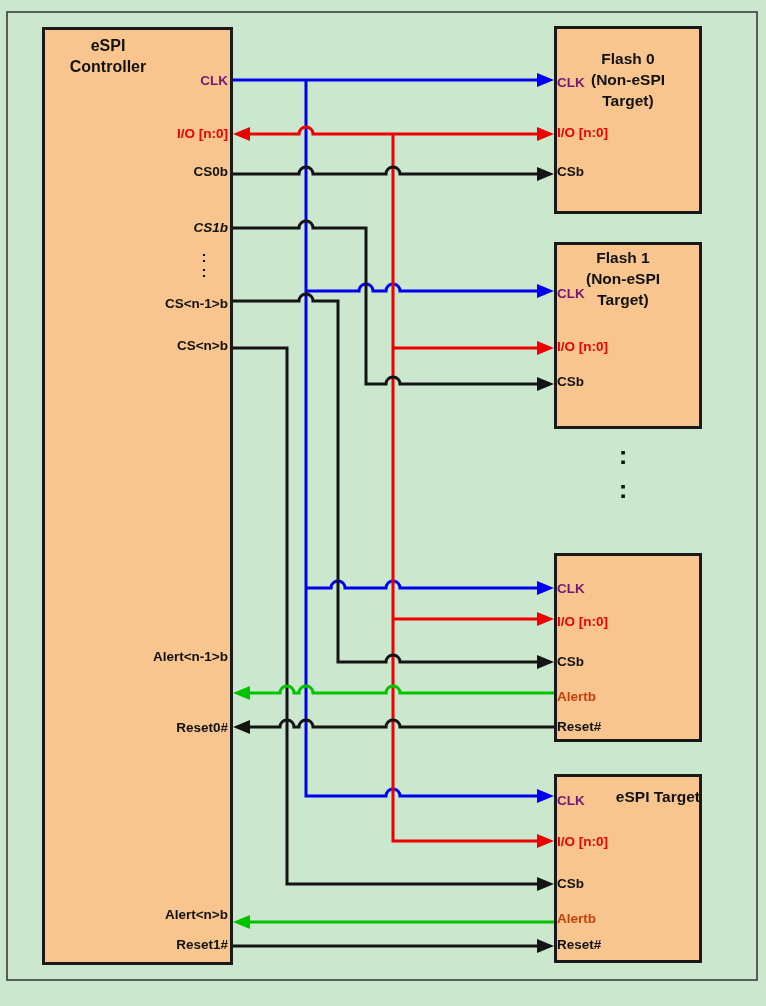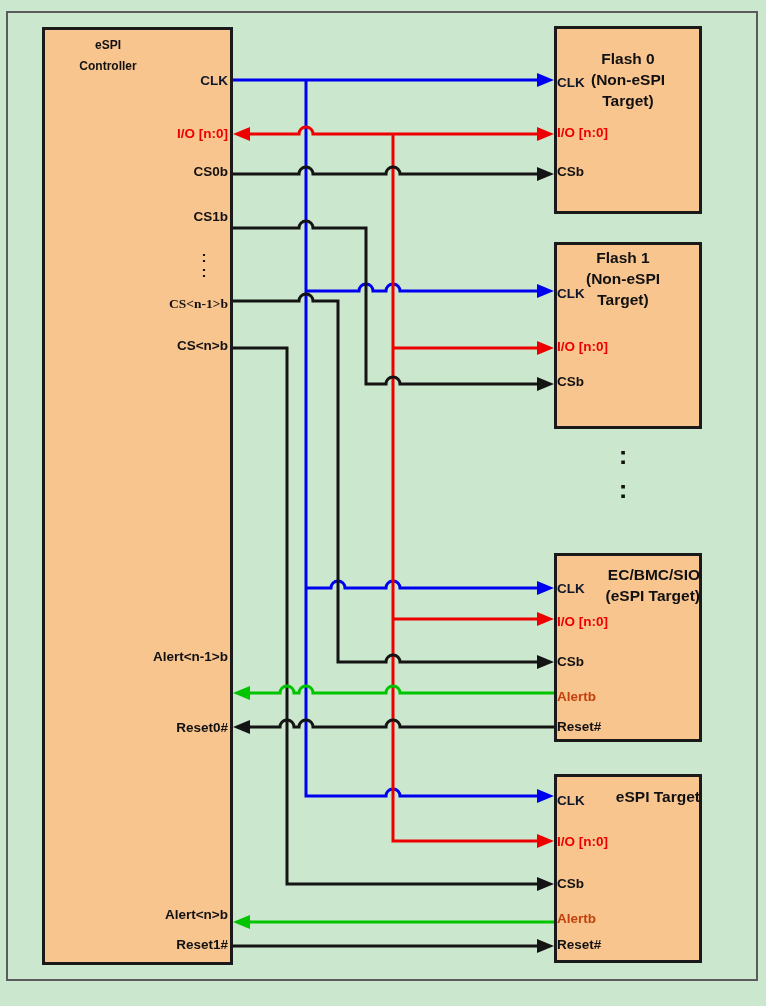--- a/index.html
+++ b/index.html
@@ -16,21 +16,21 @@
   .w-alert{stroke:#00c400;}
   .a-clk{fill:#0000f0;}
   .a-io{fill:#ee0000;}
   .a-cs{fill:#141414;}
   .a-alert{fill:#00c400;}
   .title{position:absolute;z-index:4;font-weight:bold;font-size:15.5px;line-height:21px;color:#111;}
   .pin{position:absolute;z-index:5;font-weight:bold;font-size:13.5px;height:18px;line-height:18px;
        white-space:nowrap;}
   .pin.r{left:60px;width:168px;text-align:right;}
   .pin.l{left:557px;width:112px;text-align:left;}
-  .blue{color:#0f172a;}
+  .blue{color:#701a75;}
   .red{color:#ee0000;}
   .green{color:#c2410c;}
   .black{color:#111;}
   .vdots{position:absolute;z-index:5;font-weight:bold;color:#111;text-align:center;}
   .vdots span{display:block;}
   .vdots.small{left:190px;top:249px;width:28px;font-size:15px;line-height:15px;}
   .vdots.big{left:604px;top:438px;width:38px;font-size:26px;line-height:34px;}
 </style>
 </head>
 <body>
@@ -80,30 +80,30 @@
     <polygon class="a-io" points="554,841 537,834 537,848"></polygon>
     <polygon class="a-cs" points="554,884 537,877 537,891"></polygon>
     <polygon class="a-cs" points="554,946 537,939 537,953"></polygon>
 
     <polygon class="a-io" points="233,134 250,127 250,141"></polygon>
     <polygon class="a-alert" points="233,693 250,686 250,700"></polygon>
     <polygon class="a-cs" points="233,727 250,720 250,734"></polygon>
     <polygon class="a-alert" points="233,922 250,915 250,929"></polygon>
   </svg>
 
-  <div class="title" style="left:42px;top:35px;width:132px;text-align:center;font-size:12px;">
+  <div class="title" style="left:42px;top:35px;width:132px;text-align:center;font-size:16px;">
     <span style="display:block;">eSPI</span>
     <span style="display:block;">Controller</span>
   </div>
 
   <span class="pin r blue" style="top:72px;">CLK</span>
   <span class="pin r red" style="top:125px;">I/O [n:0]</span>
   <span class="pin r black" style="top:163px;">CS0b</span>
-  <span class="pin r black" style="top:208px;">CS1b</span>
-  <span class="pin r black" style="top:295px;font-family:Liberation Serif, serif;">CS&lt;n-1&gt;b</span>
+  <span class="pin r black" style="top:219px;font-style:italic;">CS1b</span>
+  <span class="pin r black" style="top:295px;">CS&lt;n-1&gt;b</span>
   <span class="pin r black" style="top:337px;">CS&lt;n&gt;b</span>
   <span class="pin r black" style="top:648px;">Alert&lt;n-1&gt;b</span>
   <span class="pin r black" style="top:719px;">Reset0#</span>
   <span class="pin r black" style="top:906px;">Alert&lt;n&gt;b</span>
   <span class="pin r black" style="top:936px;text-align:right;">Reset1#</span>
 
   <div class="vdots small">
     <span>:</span>
     <span>:</span>
   </div>
@@ -124,24 +124,20 @@
   </div>
   <span class="pin l blue" style="top:285px;">CLK</span>
   <span class="pin l red" style="top:338px;">I/O [n:0]</span>
   <span class="pin l black" style="top:373px;">CSb</span>
 
   <div class="vdots big">
     <span>:</span>
     <span>:</span>
   </div>
 
-  <div class="title" style="left:554px;top:564px;width:146px;text-align:right;">
-    <span style="display:block;">EC/BMC/SIO</span>
-    <span style="display:block;">(eSPI Target)</span>
-  </div>
   <span class="pin l blue" style="top:580px;">CLK</span>
   <span class="pin l red" style="top:613px;">I/O [n:0]</span>
   <span class="pin l black" style="top:653px;">CSb</span>
   <span class="pin l green" style="top:688px;">Alertb</span>
   <span class="pin l black" style="top:718px;">Reset#</span>
 
   <div class="title" style="left:554px;top:786px;width:146px;text-align:right;">
     <span style="display:block;">eSPI Target</span>
   </div>
   <span class="pin l blue" style="top:792px;">CLK</span>

